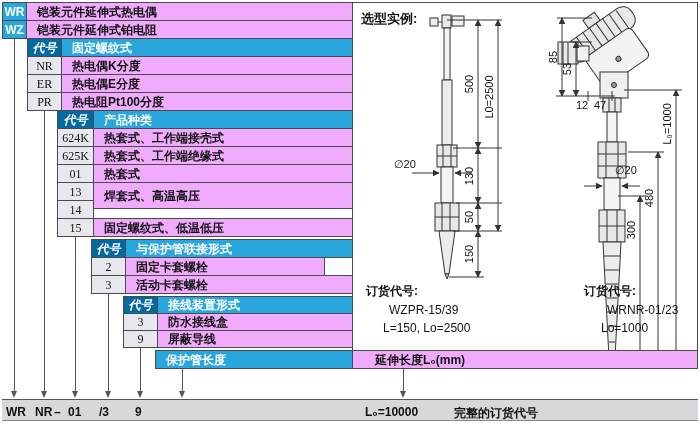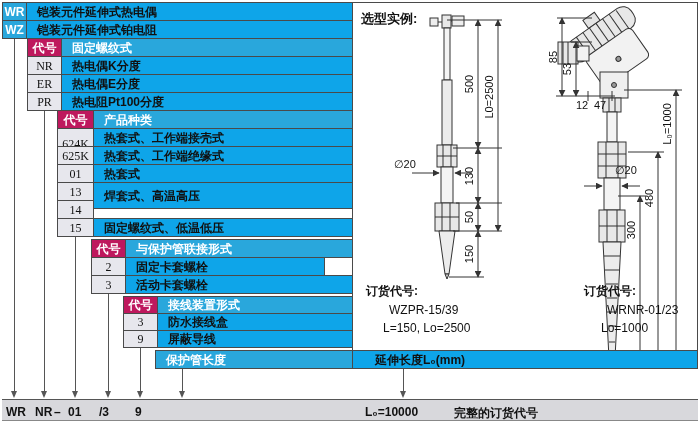--- a/index.html
+++ b/index.html
@@ -1,22 +1,22 @@
 <!DOCTYPE html>
 <html><head>
 <meta charset="utf-8">
 <style>
   html,body{margin:0;padding:0;background:#fff;}
   .stage{position:relative;width:700px;height:423px;background:#ffffff;overflow:hidden;
          font-family:"Liberation Sans",sans-serif;color:#111;}
-  .cell{position:absolute;box-sizing:border-box;border:1px solid #4a4a4a;background:#0ea5e9;
+  .cell{position:absolute;box-sizing:border-box;border:1px solid #4a4a4a;background:#f0abfc;
         font-size:12px;line-height:1;display:flex;align-items:center;white-space:nowrap;}
   .cell.codecell{justify-content:center;background:#e7e7ed;font-family:"Liberation Serif",serif;}
   .cell.desccell{padding-left:10px;font-weight:600;}
-  .cell.hdrcode{justify-content:center;background:#be185d;color:#fff;font-weight:700;border-right-color:#bfe6f5;}
+  .cell.hdrcode{justify-content:center;background:#0369a1;color:#fff;font-weight:700;border-right-color:#bfe6f5;font-style:italic;}
   .cell.hdrtitle{padding-left:10px;background:#29a7dc;color:#fff;font-weight:700;}
   .cell.rootcode{justify-content:center;background:#29a7dc;color:#fff;font-weight:700;}
   .vline{position:absolute;width:1px;background:#555;}
   .varrow{position:absolute;top:391px;width:0;height:0;border-left:3.5px solid transparent;
           border-right:3.5px solid transparent;border-top:7px solid #555;}
   .panel{position:absolute;left:352px;top:2px;width:346px;height:348px;box-sizing:border-box;
          border:1px solid #4a4a4a;border-bottom:none;background:#fff;}
   .paneltitle{position:absolute;left:361px;top:10px;font-size:13px;font-weight:700;}
   .orderblock{position:absolute;font-size:12px;line-height:1;}
   .orderblock .oh{font-weight:700;}
@@ -55,21 +55,21 @@
   <div class="cell hdrtitle" style="left:61px;top:38px;width:292px;height:19px">固定螺纹式</div>
   <div class="cell codecell" style="left:27px;top:56px;width:35px;height:19px">NR</div>
   <div class="cell desccell" style="left:61px;top:56px;width:292px;height:19px">热电偶K分度</div>
   <div class="cell codecell" style="left:27px;top:74px;width:35px;height:19px">ER</div>
   <div class="cell desccell" style="left:61px;top:74px;width:324px;height:19px">热电偶E分度</div>
   <div class="cell codecell" style="left:27px;top:92px;width:35px;height:19px">PR</div>
   <div class="cell desccell" style="left:61px;top:92px;width:292px;height:19px">热电阻Pt100分度</div>
 
   <div class="cell hdrcode" style="left:57px;top:110px;width:37px;height:19px">代号</div>
   <div class="cell hdrtitle" style="left:93px;top:110px;width:260px;height:19px">产品种类</div>
-  <div class="cell codecell" style="left:57px;top:128px;width:37px;height:32px">624K</div>
+  <div class="cell codecell" style="left:57px;top:128px;width:37px;height:19px">624K</div>
   <div class="cell desccell" style="left:93px;top:128px;width:260px;height:19px">热套式、工作端接壳式</div>
   <div class="cell codecell" style="left:57px;top:146px;width:37px;height:19px">625K</div>
   <div class="cell desccell" style="left:93px;top:146px;width:260px;height:19px">热套式、工作端绝缘式</div>
   <div class="cell codecell" style="left:57px;top:164px;width:37px;height:19px">01</div>
   <div class="cell desccell" style="left:93px;top:164px;width:260px;height:19px">热套式</div>
   <div class="cell codecell" style="left:57px;top:182px;width:37px;height:19px">13</div>
   <div class="cell desccell" style="left:93px;top:182px;width:260px;height:27px">焊套式、高温高压</div>
   <div class="cell codecell" style="left:57px;top:200px;width:37px;height:19px">14</div>
   <div class="cell codecell" style="left:57px;top:218px;width:37px;height:19px">15</div>
   <div class="cell desccell" style="left:93px;top:218px;width:260px;height:19px">固定螺纹式、低温低压</div>

